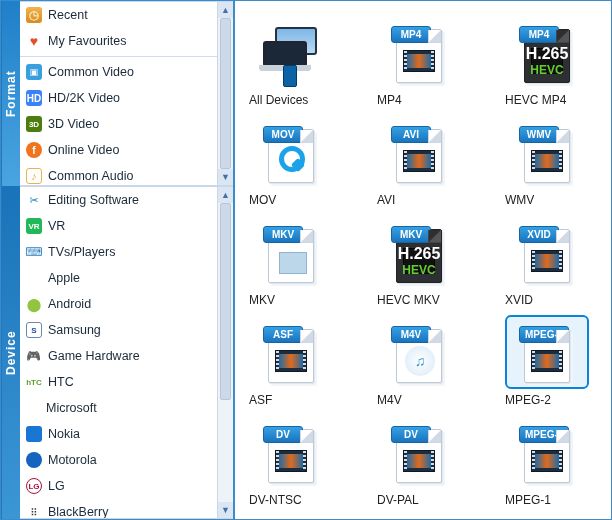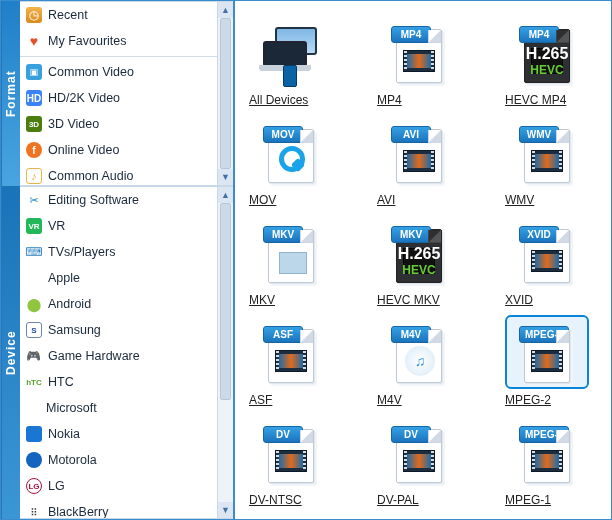--- a/index.html
+++ b/index.html
@@ -108,21 +108,20 @@
     width: 60px; height: 62px;
     position:relative;
     display:flex; align-items:flex-end; justify-content:center;
   }
   .fmt .label {
     margin-top: 4px;
     font-size: 12px;
     color:#222;
     text-align:center;
     white-space:nowrap;
-    text-decoration:underline;
   }
   .fmt.selected .thumb-wrap {
     border:2px solid #0a84d6;
     background:#e6f3fc;
     border-radius:6px;
   }
   .thumb-wrap { padding:4px 10px; border:2px solid transparent; border-radius:6px; }
 
   
   .paper {

